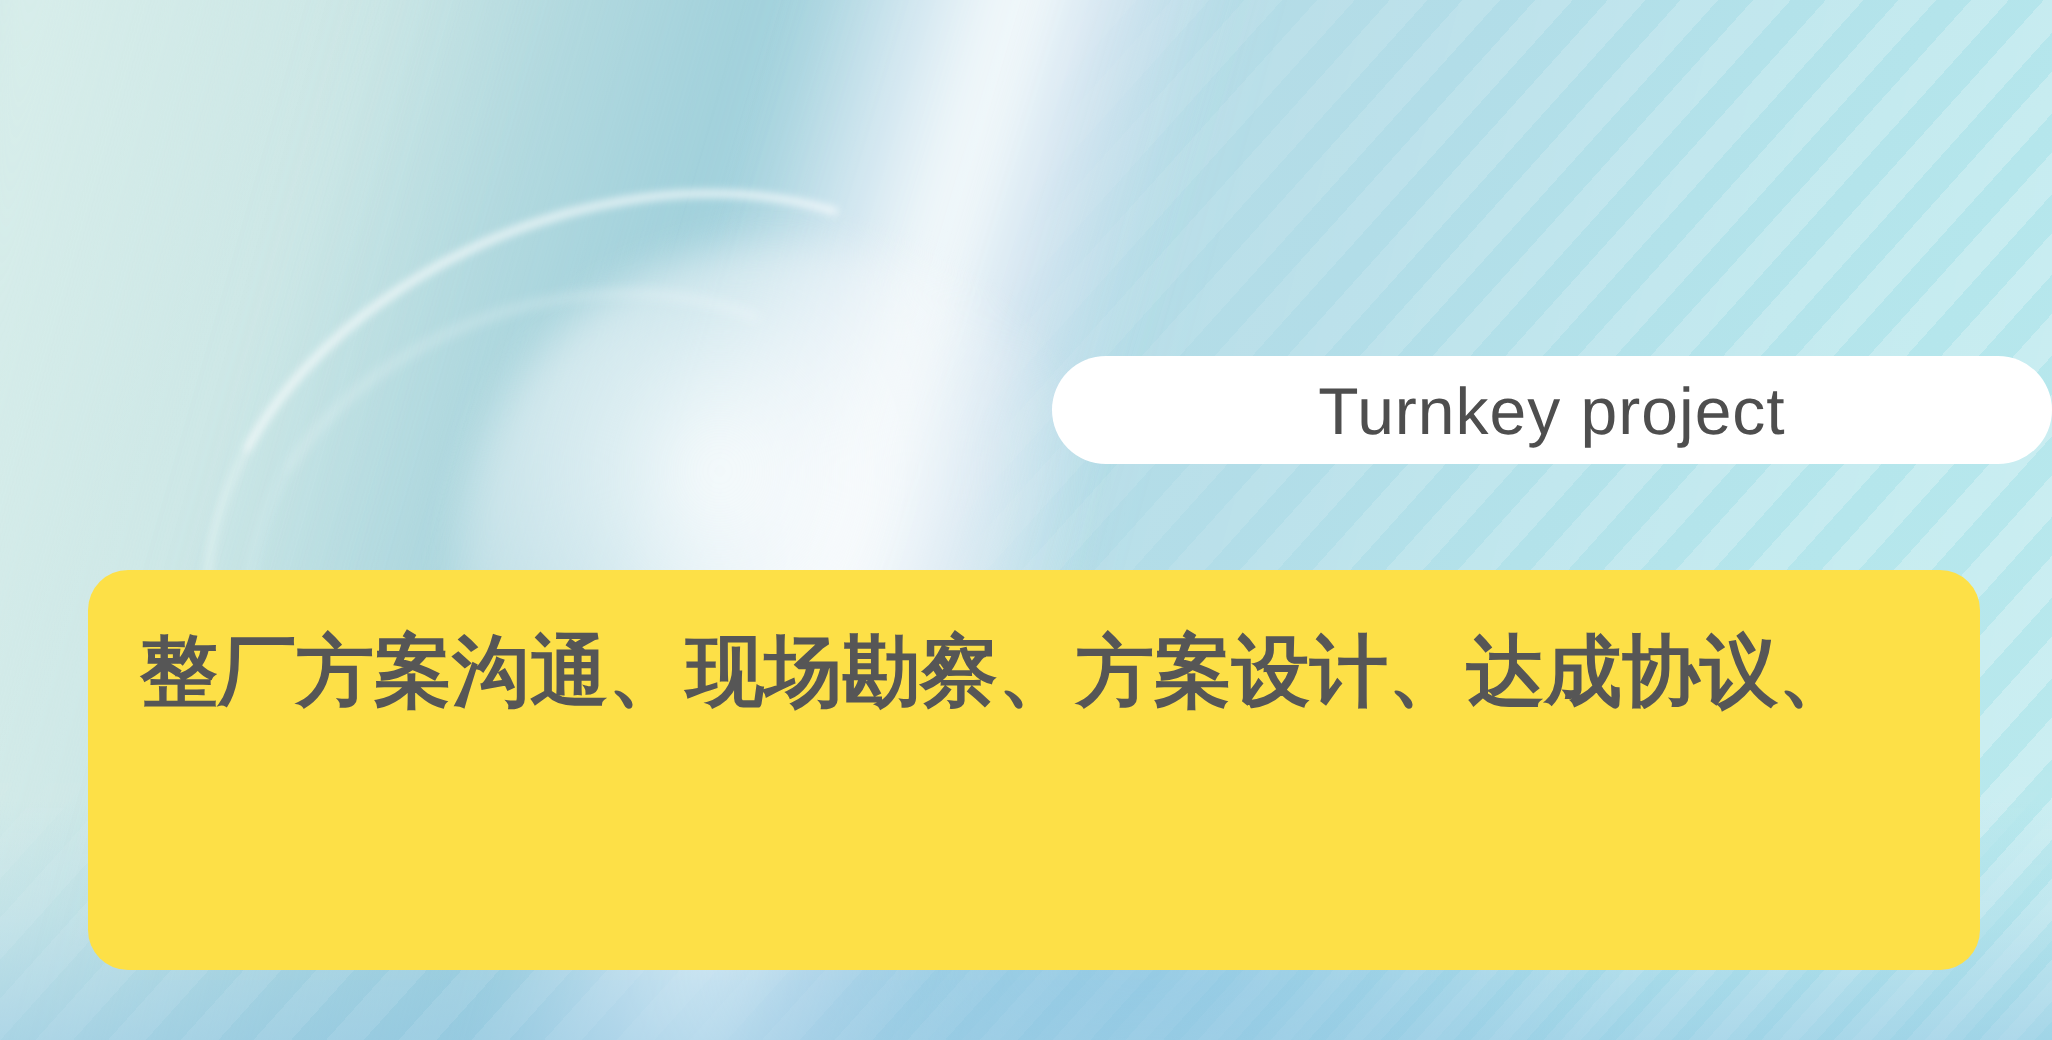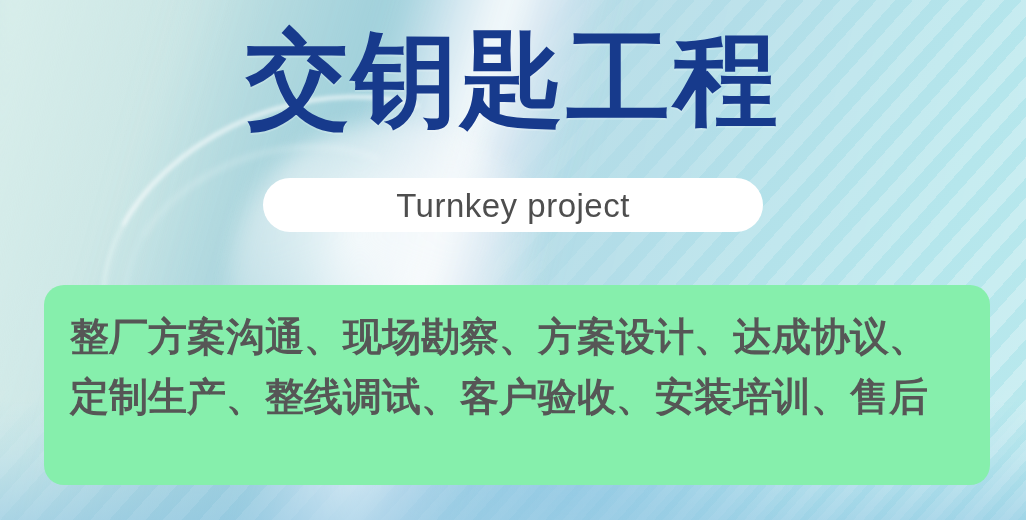--- a/index.html
+++ b/index.html
@@ -189,21 +189,21 @@
     white-space: nowrap;
     text-shadow: 0 2px 0 rgba(255,255,255,0.18);
   }
 
   .subtitle-wrap {
     position: absolute;
     top: 178px;
     left: 0;
     right: 0;
     display: flex;
-    justify-content: center;
+    justify-content: flex-end;
   }
 
   .subtitle-pill {
     min-width: 500px;
     height: 54px;
     padding: 0 40px;
     border-radius: 27px;
     background: #ffffff;
     display: flex;
     align-items: center;
@@ -220,21 +220,21 @@
     line-height: 1;
   }
 
   .body-card {
     position: absolute;
     left: 44px;
     top: 285px;
     width: 946px;
     height: 200px;
     border-radius: 20px;
-    background: #86efac;
+    background: #fde047;
     box-sizing: border-box;
     padding: 22px 26px 0 26px;
   }
 
   .body-line {
     font-family: "DejaVu Sans", "Liberation Sans", sans-serif;
     font-size: 39px;
     font-weight: bold;
     color: #565656;
     line-height: 1.53;
@@ -254,27 +254,25 @@
   <div class="bg-beam2"></div>
   <div class="bg-swoosh"></div>
   <div class="bg-swoosh2"></div>
   <div class="bg-stripes"></div>
   <div class="bg-stripes-bottom"></div>
   <div class="bg-bottom-vignette"></div>
   <div class="bg-bottom-tint"></div>
 
   <div class="content">
 
-    <div class="headline">交钥匙工程</div>
 
     <div class="subtitle-wrap">
       <div class="subtitle-pill">
         <span class="subtitle-text">Turnkey project</span>
       </div>
     </div>
 
     <div class="body-card">
       <div class="body-line">整厂方案沟通、现场勘察、方案设计、达成协议、</div>
-      <div class="body-line">定制生产、整线调试、客户验收、安装培训、售后</div>
     </div>
 
   </div>
 </div>
 
 </body></html>

